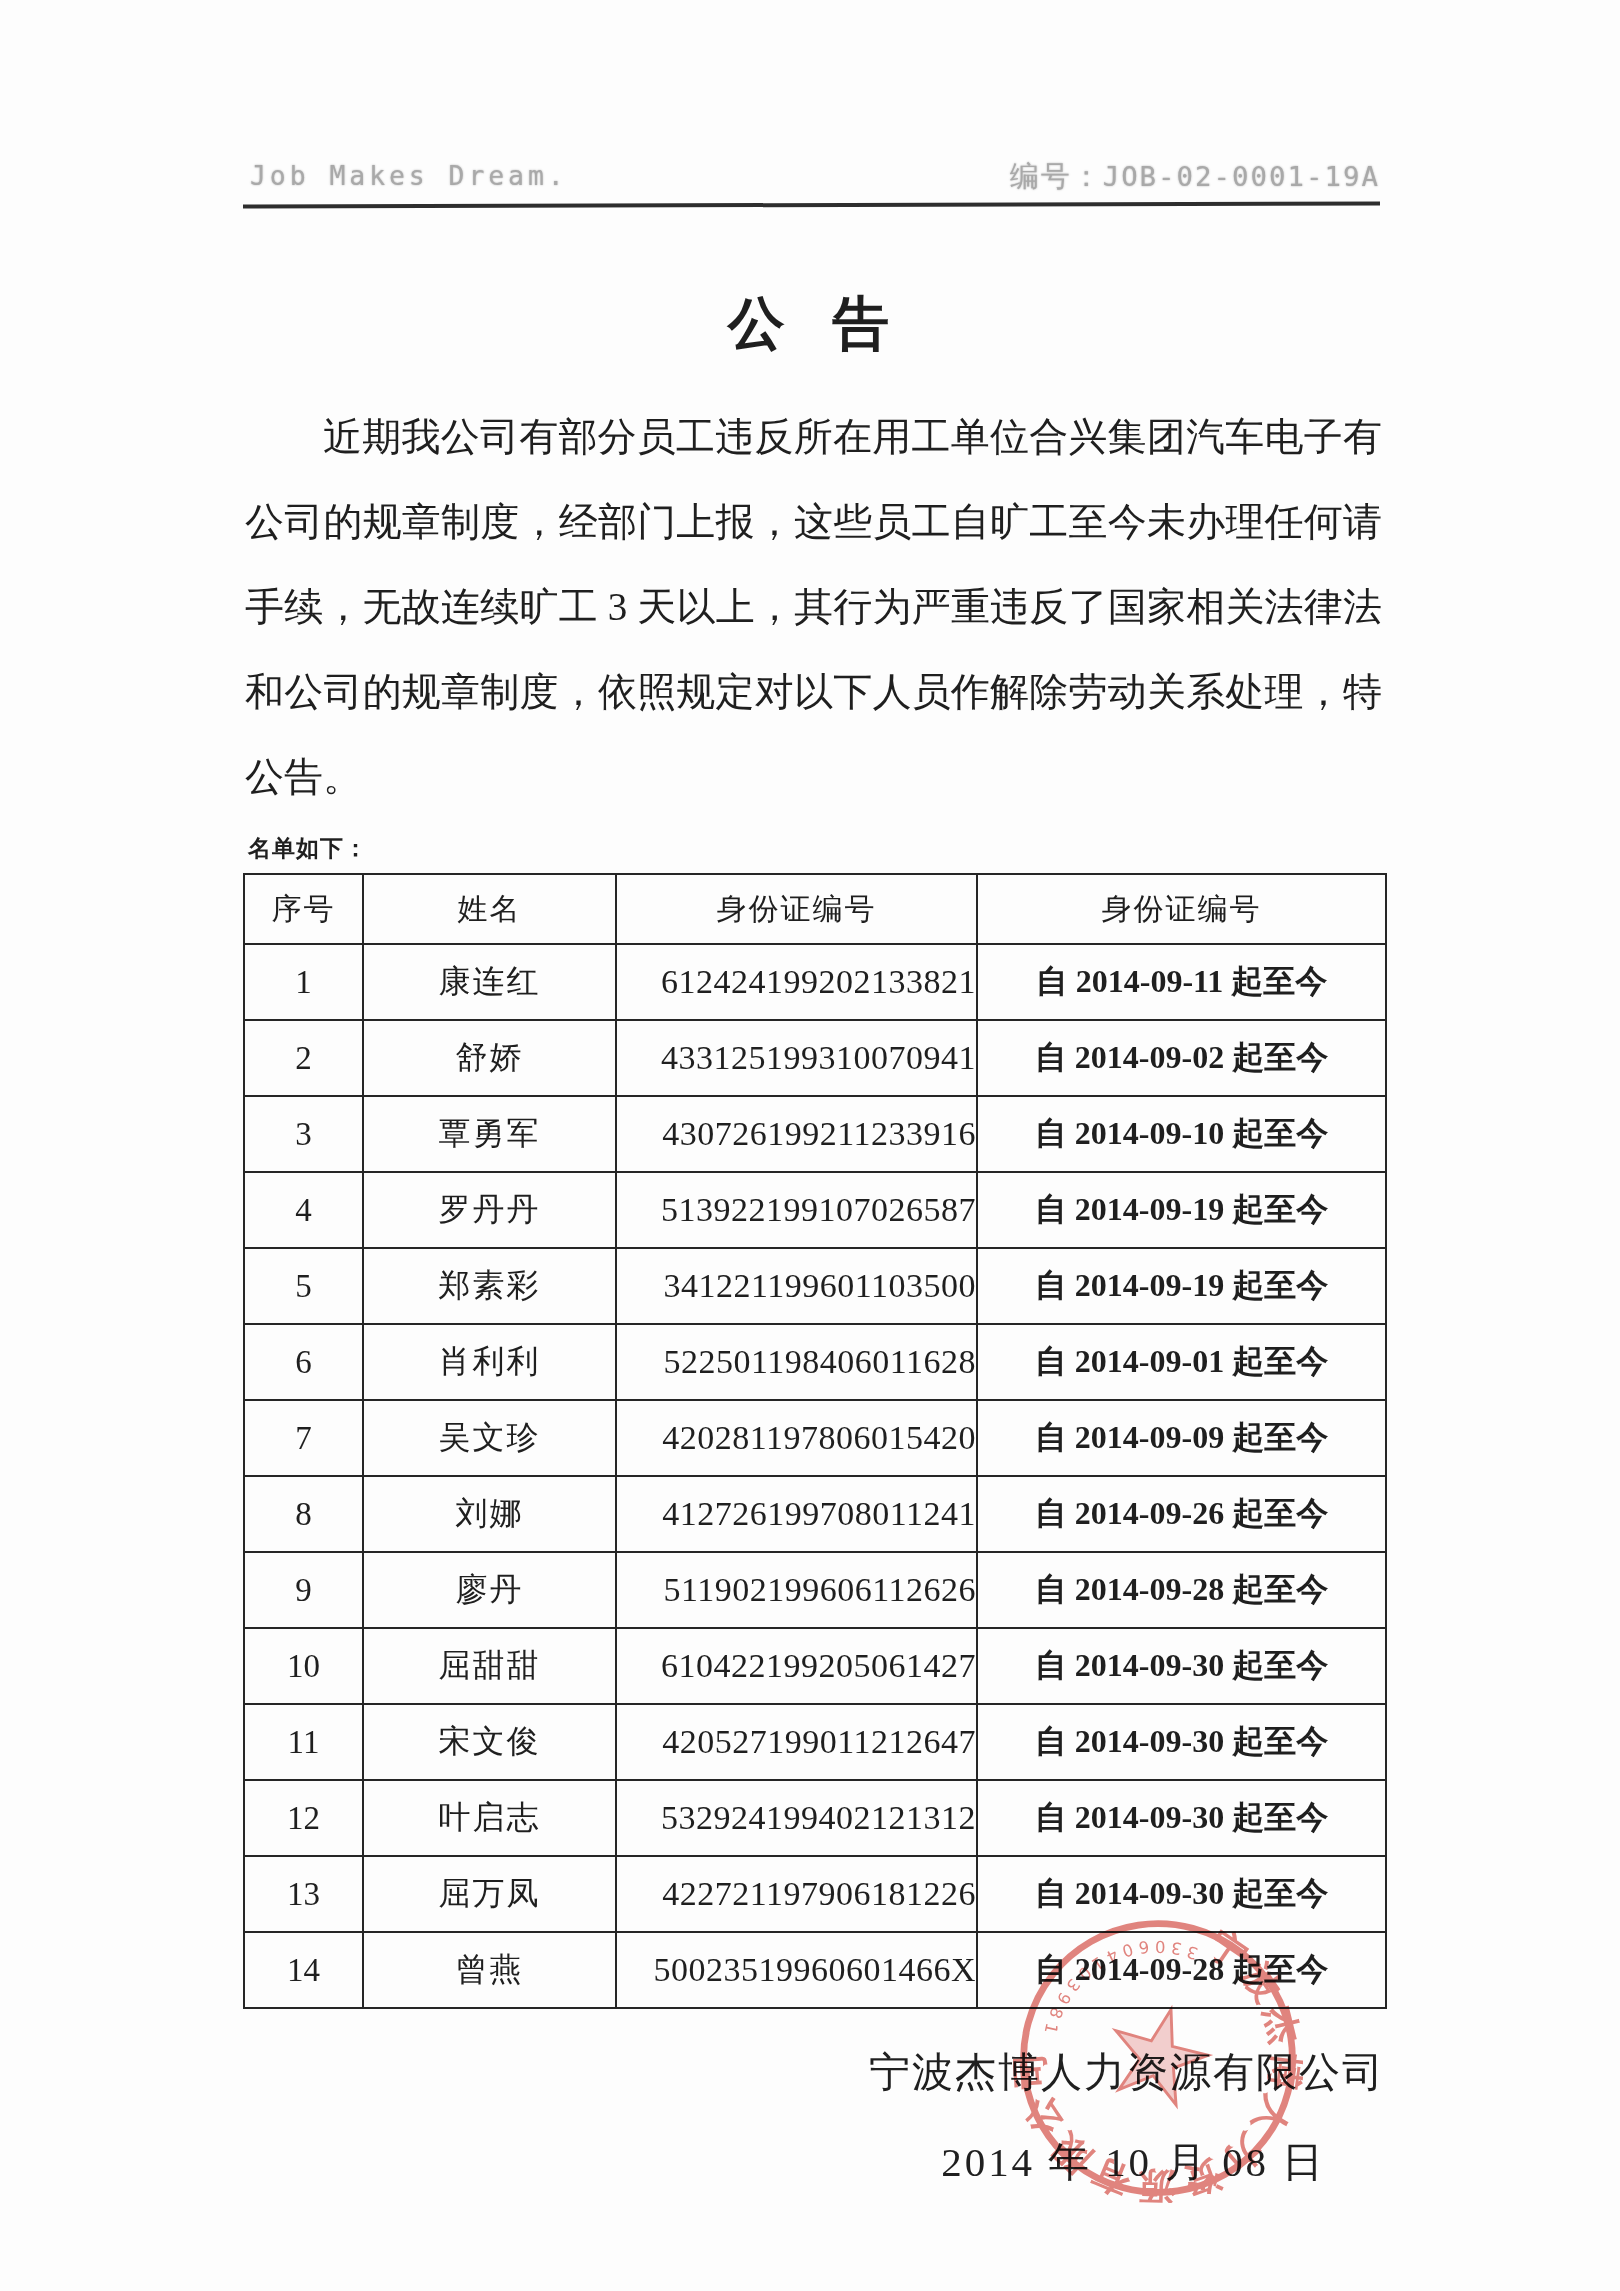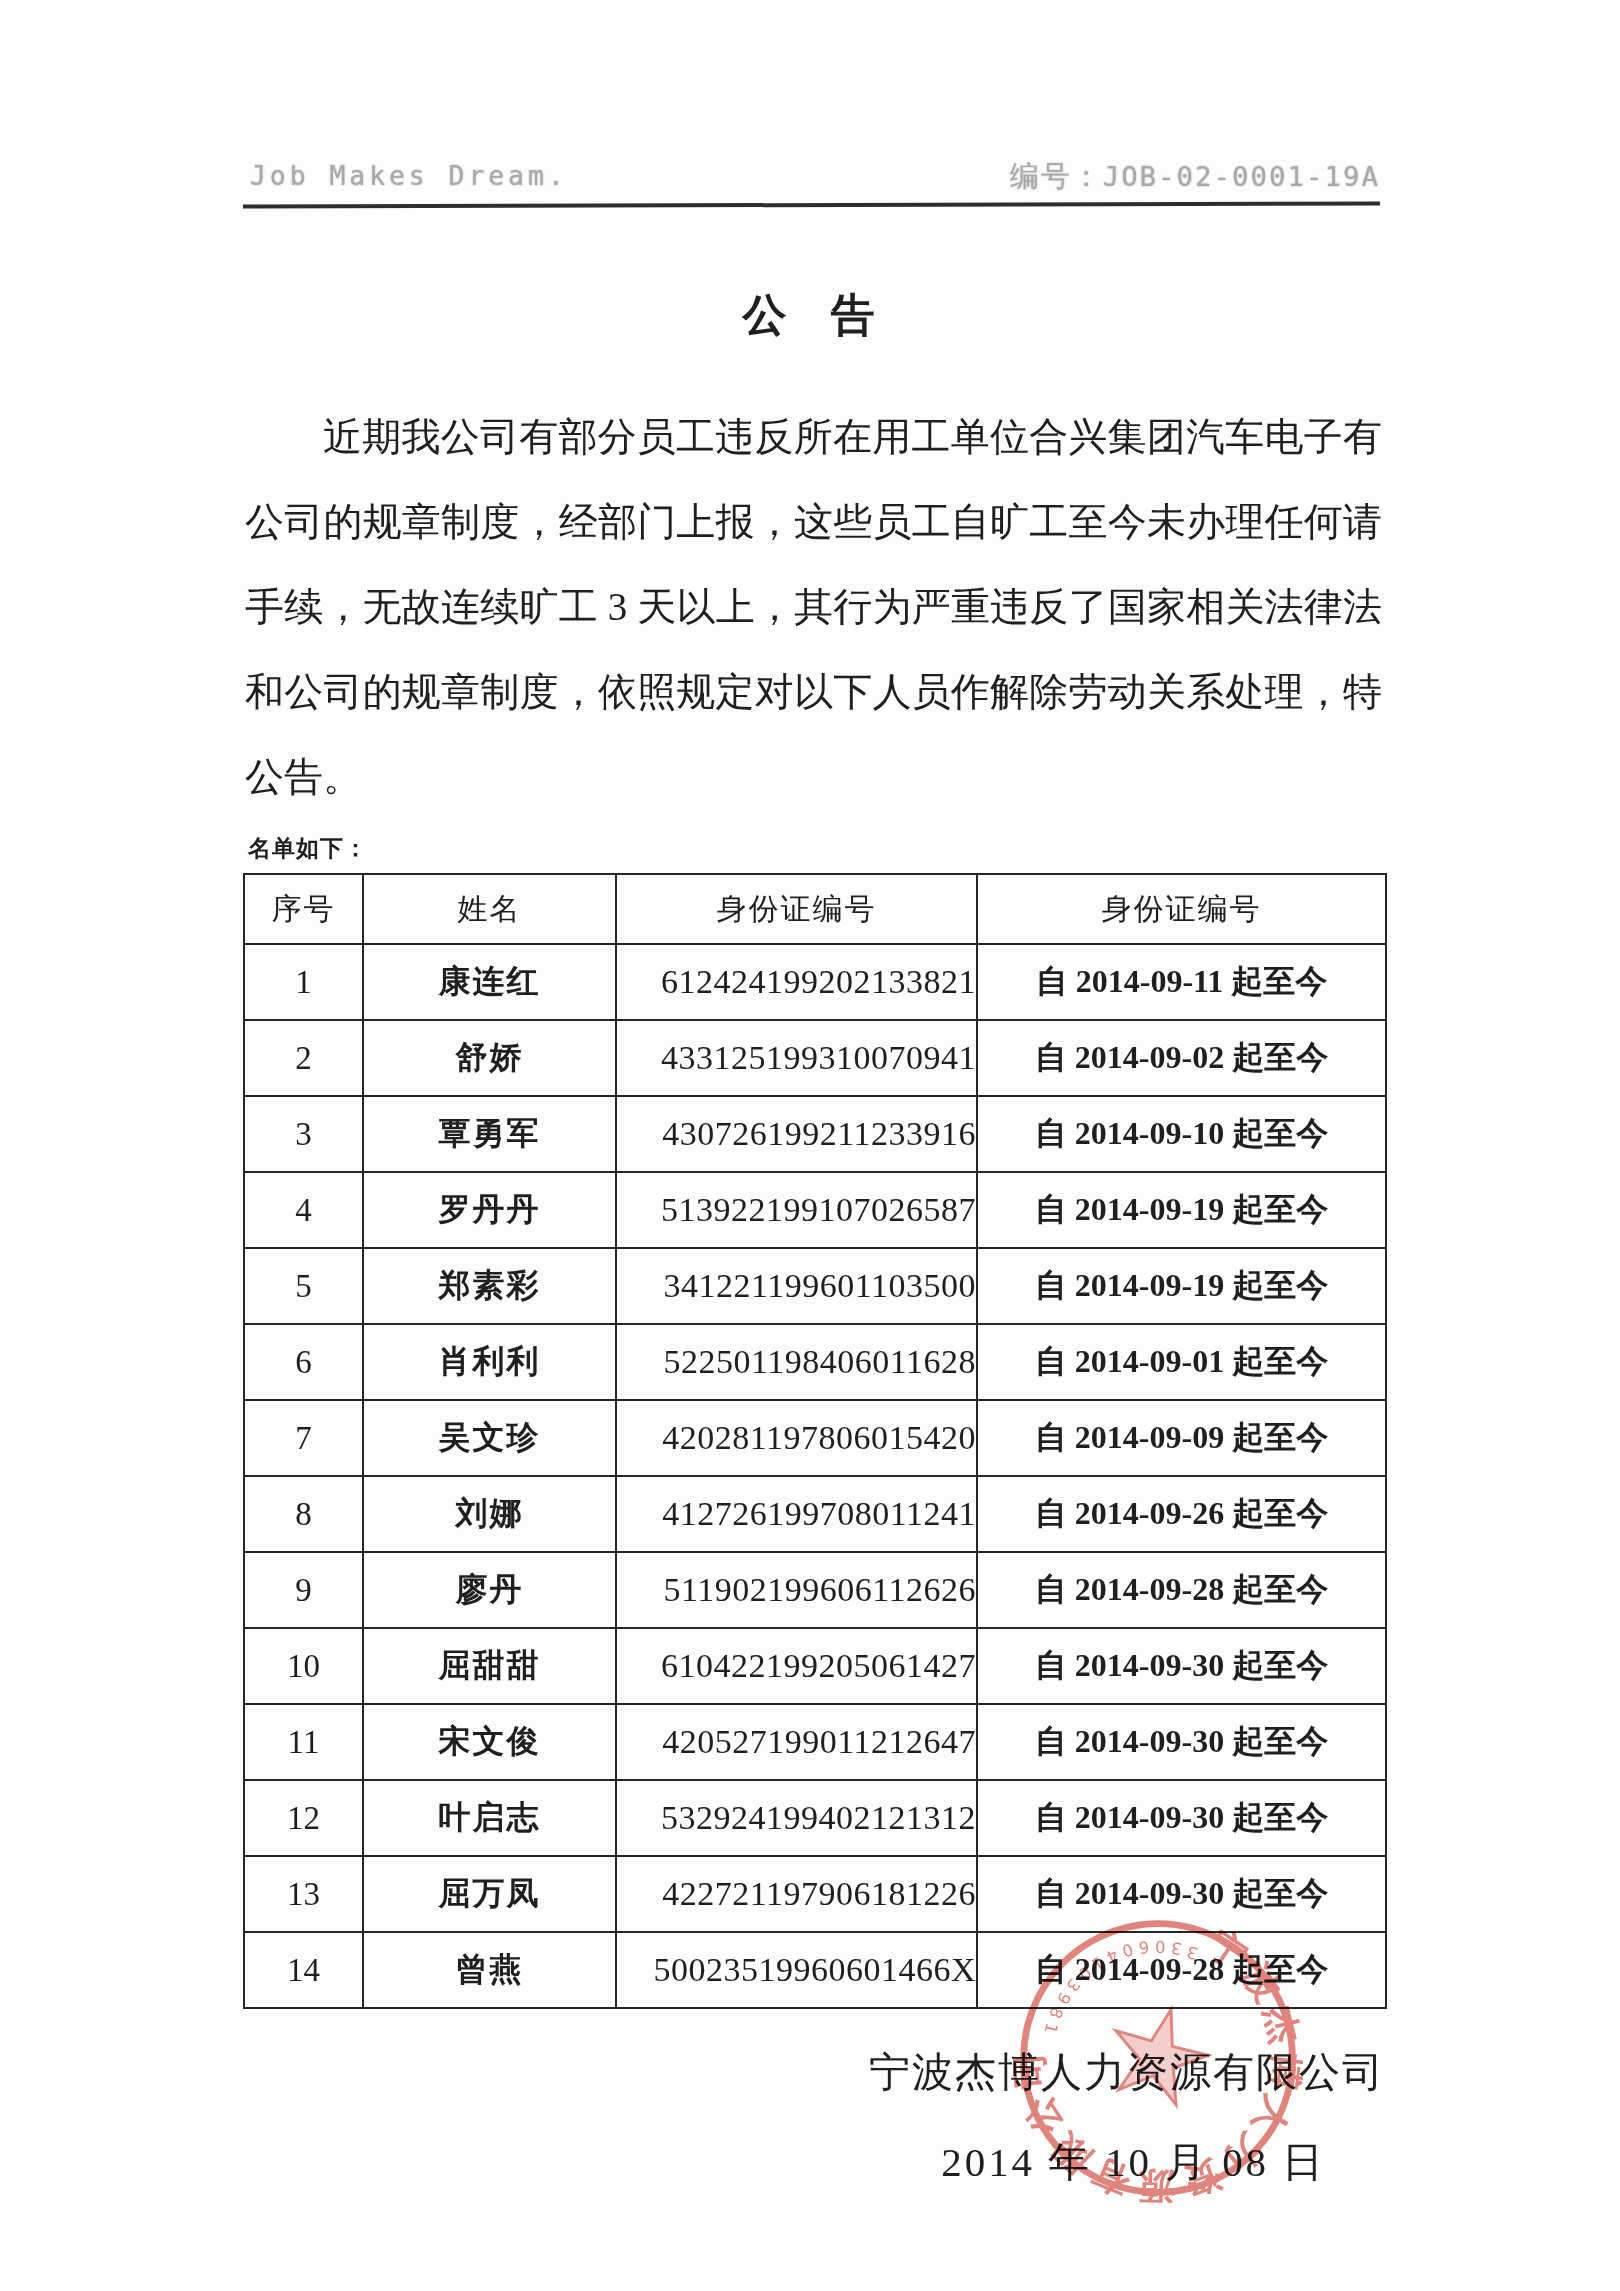--- a/index.html
+++ b/index.html
@@ -41,21 +41,21 @@
   .header-rule{
     position:absolute;left:243px;top:203px;
     width:1137px;height:3.9px;background:#2e2e2e;
     transform:rotate(-0.15deg);
   }
 
   
   .doc-title{
     position:absolute;left:245px;top:286px;width:1137px;
     text-align:center;
-    font-size:44px;font-weight:700;
+    font-size:57px;font-weight:700;
     letter-spacing:9.8px;word-spacing:13.7px;
     white-space:nowrap;
   }
 
   
   .notice-body{
     position:absolute;left:245px;top:394px;width:1137px;
     font-size:39px;line-height:85px;
   }
   .para-line{height:85px;overflow:hidden;}
@@ -82,21 +82,21 @@
     text-align:center;vertical-align:middle;
     padding:0;overflow:hidden;white-space:nowrap;
   }
   .roster-table th{height:68px;font-size:30px;font-weight:400;letter-spacing:2px;}
   .roster-table td{height:74px;}
   .col-no{width:119px;}
   .col-name{width:253px;}
   .col-id{width:361px;}
   .col-period{width:409px;}
   td.c-no{font-size:33px;}
-  td.c-name{font-size:32px;font-weight:700;letter-spacing:2px;}
+  td.c-name{font-size:32px;font-weight:400;letter-spacing:2px;}
   td.c-id_number{font-size:34px;letter-spacing:0.5px;text-align:right;}
   td.c-period{font-size:32px;font-weight:700;}
 
   
   .sig-company{
     position:absolute;right:235px;top:2045px;
     font-size:41px;letter-spacing:2px;white-space:nowrap;
   }
   .sig-date{
     position:absolute;right:294px;top:2135px;

